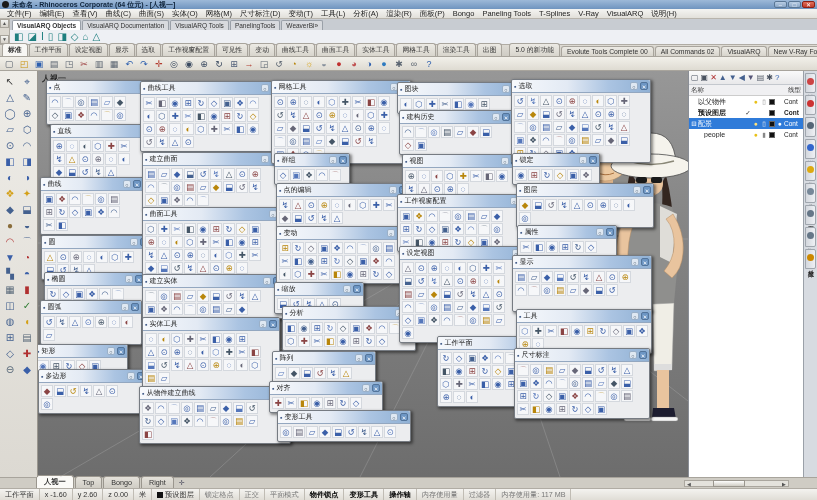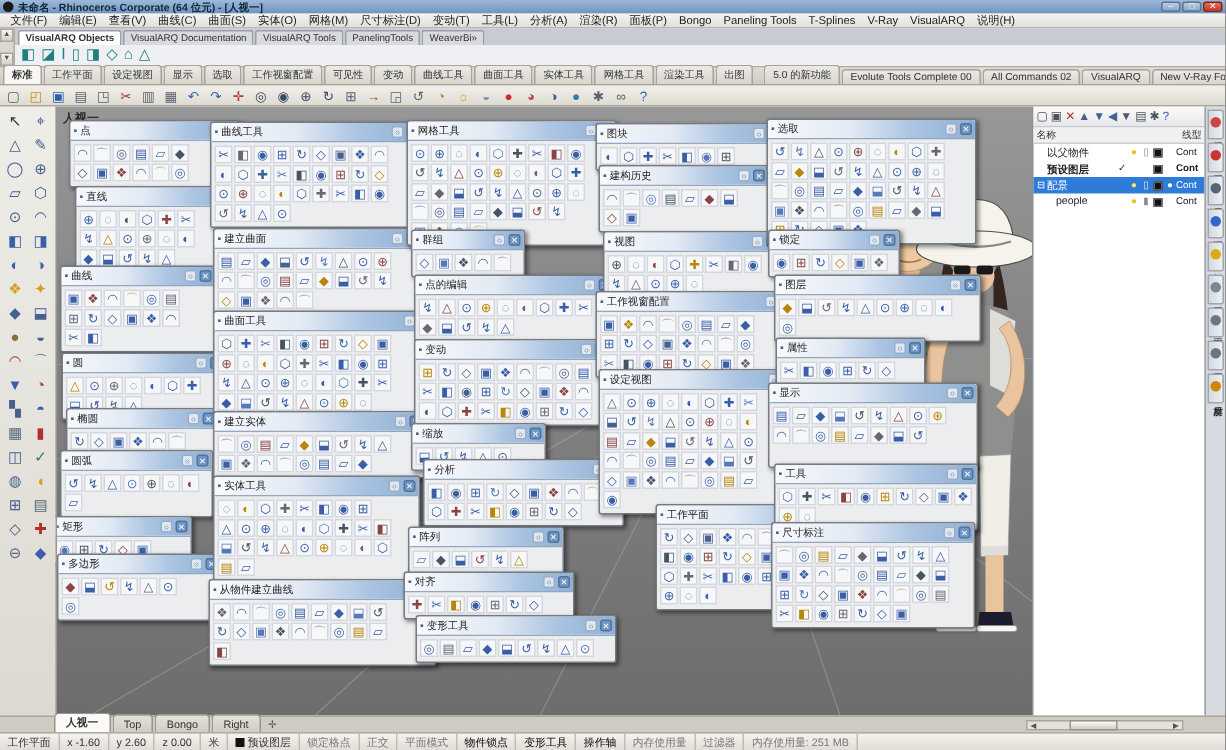--- a/index.html
+++ b/index.html
@@ -100,21 +100,21 @@
   .vpt.active{background:#fbfaf7;font-weight:bold;}
   .vpcross{font-size:7px;color:#556;padding:1px 4px;}
   .hscroll{position:absolute;right:28px;top:2px;width:105px;height:7px;background:#e4e2dc;border:1px solid #aaa69e;
            box-sizing:border-box;display:flex;align-items:center;}
   .hs-a{width:8px;font-size:5px;text-align:center;color:#555;}
   .hs-t{width:30px;height:5px;background:linear-gradient(#fdfdfc,#d0cdc5);border:1px solid #9a968e;margin-left:20px;}
   
   .status{height:12px;background:linear-gradient(#f4f3f0,#e0ddd6);display:flex;align-items:center;font-size:7.2px;
           color:#333;border-top:1px solid #b0aca4;box-sizing:border-box;}
   .ss{padding:0 5px;border-right:1px solid #c0bcb4;white-space:nowrap;display:flex;align-items:center;gap:2px;height:100%;}
-  .ss.b{font-weight:normal;color:#000;}
+  .ss.b{font-weight:bold;color:#000;}
   .ss.dim{color:#777;}
   .ssw{width:6px;height:6px;background:#111;display:inline-block;}
   .watermark{position:absolute;right:0px;bottom:0px;font-size:21px;font-weight:bold;color:#1e1e1e;
              z-index:99;letter-spacing:1px;line-height:22px;
              font-family:"Liberation Sans","DejaVu Sans",sans-serif;}
 </style>
 </head>
 <body>
 
 <div class="app">
@@ -1624,17 +1624,17 @@
       <span class="ss b">
         <span>操作轴</span>
       </span>
       <span class="ss dim">
         <span>内存使用量</span>
       </span>
       <span class="ss dim">
         <span>过滤器</span>
       </span>
       <span class="ss dim">
-        <span>内存使用量: 251 MB</span>
+        <span>内存使用量: 117 MB</span>
       </span>
     </div>
 
 </div>
 
 </body></html>

